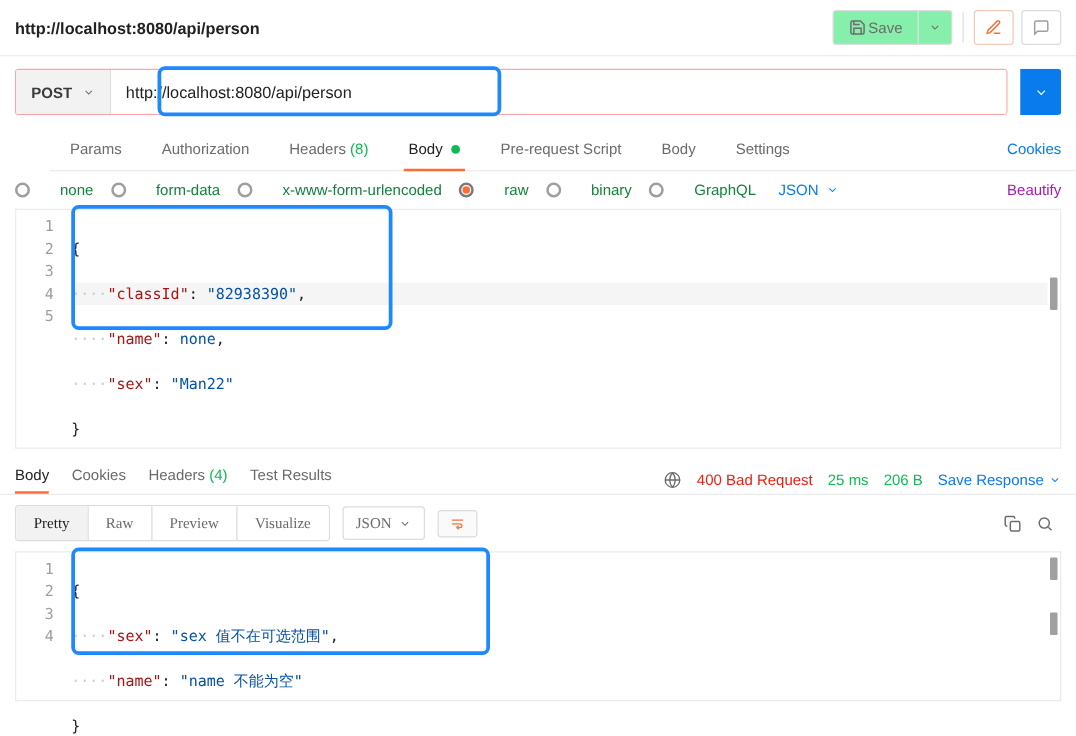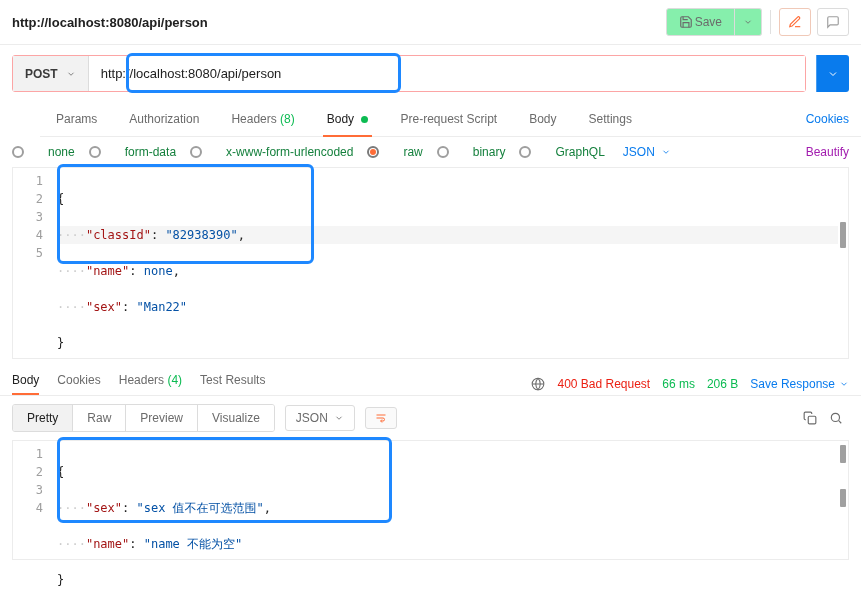--- a/index.html
+++ b/index.html
@@ -57,21 +57,21 @@
 
 .resp-header { display: flex; align-items: center; padding: 8px 12px 0 12px; font-size: 12px; gap: 18px; margin-top: 6px; }
 .resp-tab { color: #6b6b6b; cursor: pointer; padding-bottom: 8px; position: relative; }
 .resp-tab.active { color: #212121; }
 .resp-tab.active::after { content: ""; position: absolute; left: 0; right: 0; bottom: 0; height: 2px; background: #ff6c37; }
 .resp-right { margin-left: auto; display: flex; align-items: center; gap: 12px; color: #6b6b6b; }
 .status { color: #eb2013; }
 .meta { color: #0cbb52; }
 .save-resp { color: #097bed; cursor: pointer; display: flex; align-items: center; gap: 4px; }
 
-.resp-toolbar { display: flex; align-items: center; padding: 8px 12px; gap: 0; font-size: 12px; border-top: 1px solid #ececec; }
+.resp-toolbar { display: flex; align-items: center; padding: 8px 12px; gap: 0; font-size: 12px; border-top: 1px solid #ececec; font-family: Liberation Serif, serif; }
 .seg { display: flex; border: 1px solid #dcdcdc; border-radius: 3px; overflow: hidden; }
 .seg-item { padding: 6px 14px; color: #6b6b6b; cursor: pointer; background: #fff; }
 .seg-item.active { background: #f2f2f2; color: #212121; }
 .seg-item + .seg-item { border-left: 1px solid #dcdcdc; }
 .dd-box { margin-left: 10px; display: flex; align-items: center; gap: 6px; border: 1px solid #dcdcdc; border-radius: 3px; padding: 5px 10px; color: #6b6b6b; cursor: pointer; }
 .wrap-btn { margin-left: 10px; border: 1px solid #dcdcdc; border-radius: 3px; padding: 4px 8px; cursor: pointer; color: #ff6c37; background: #fafafa; }
 .resp-toolbar .sp { flex: 1; }
 .tbar-icon { color: #6b6b6b; cursor: pointer; padding: 4px 6px; }
 
 .resp-editor { margin: 0 12px 12px 12px; position: relative; height: 120px; border: 1px solid #ececec; }
@@ -235,21 +235,21 @@
   <div class="resp-tab">Test Results</div>
   <div class="resp-right">
     <span>
         <svg width="14" height="14" viewBox="0 0 24 24" fill="none" stroke="#6b6b6b" stroke-width="1.8">
           <circle cx="12" cy="12" r="10"></circle>
           <line x1="2" y1="12" x2="22" y2="12"></line>
           <path d="M12 2a15 15 0 0 1 0 20a15 15 0 0 1 0-20"></path>
         </svg>
       </span>
     <span class="status">400 Bad Request</span>
-    <span class="meta">66 ms</span>
+    <span class="meta">25 ms</span>
     <span class="meta">206 B</span>
     <div class="save-resp">
       <span>Save Response</span>
       <span>
           <svg width="10" height="10" viewBox="0 0 24 24" fill="none" stroke="#097bed" stroke-width="2">
             <polyline points="6 9 12 15 18 9"></polyline>
           </svg>
         </span>
     </div>
   </div>

